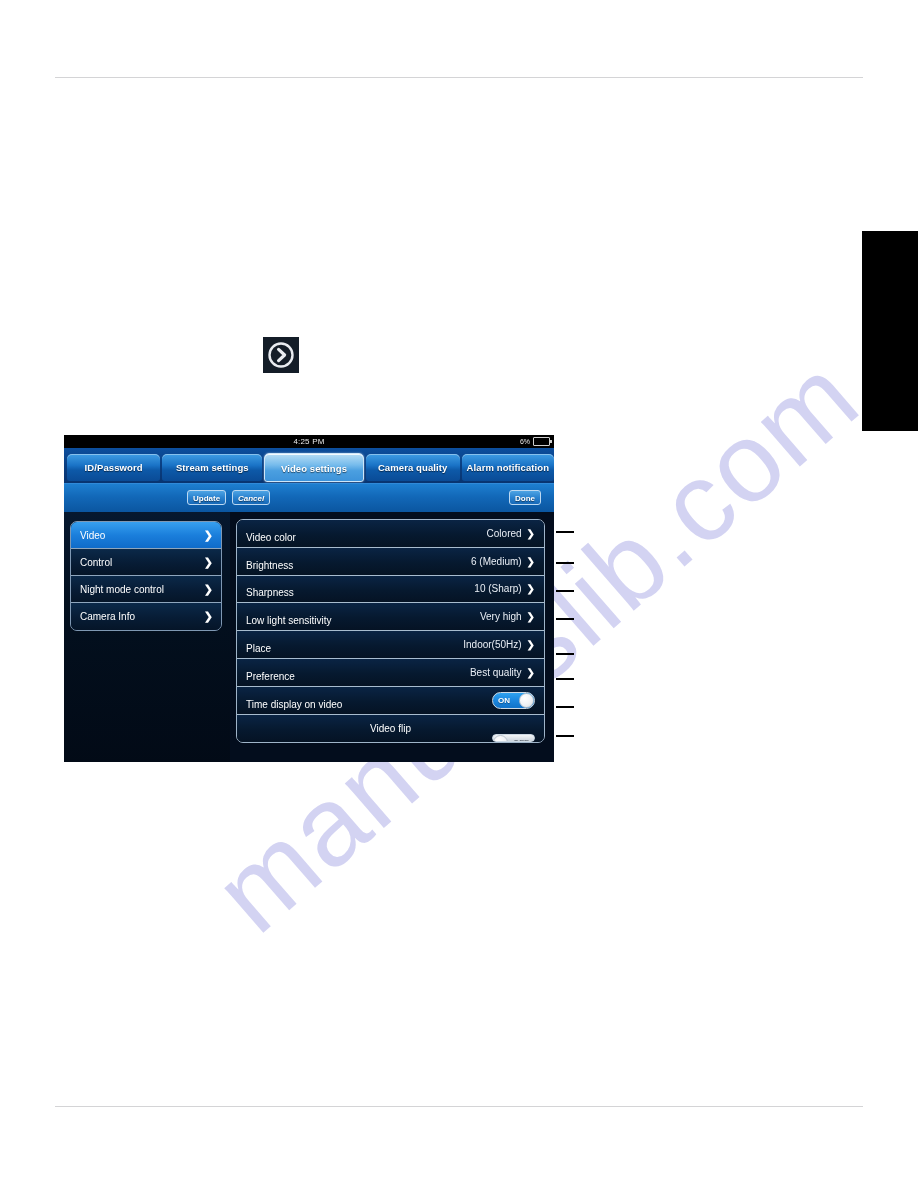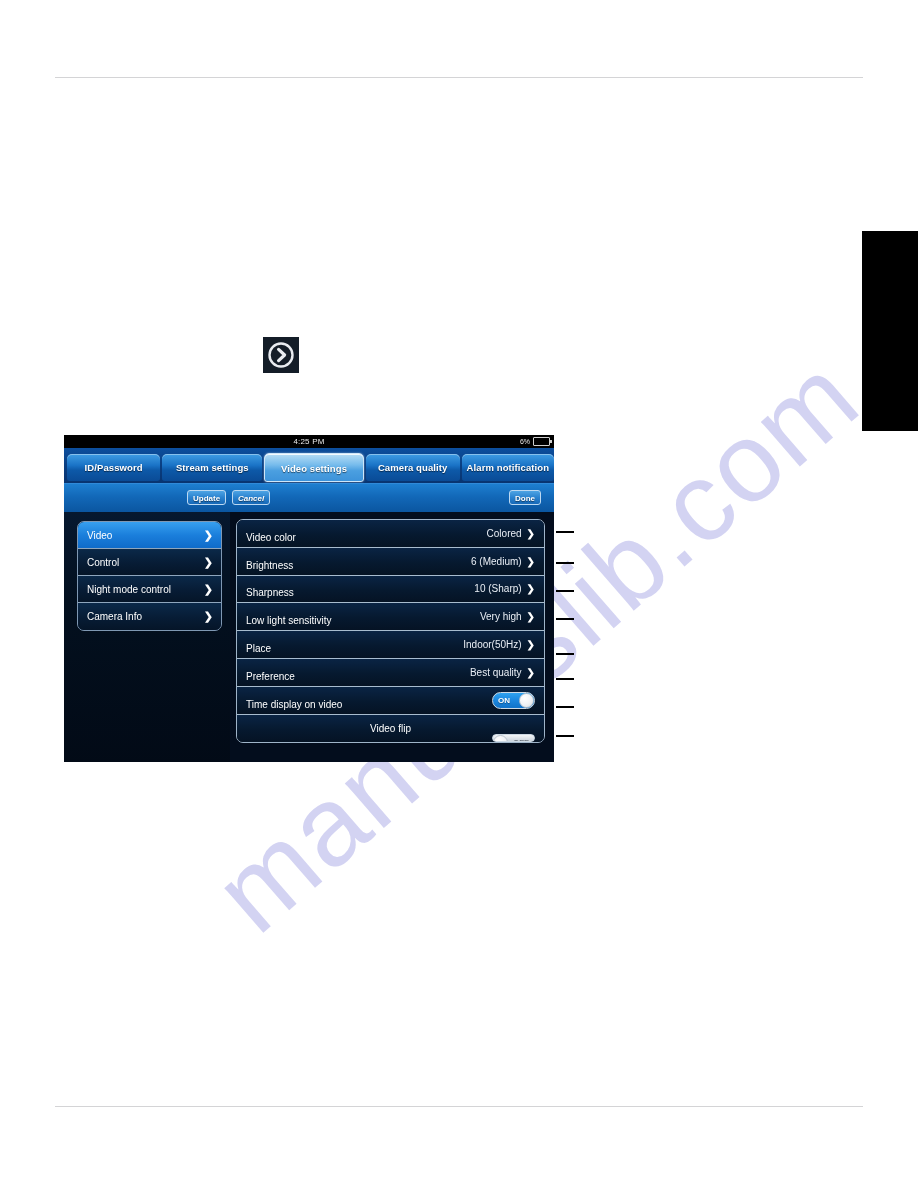--- a/index.html
+++ b/index.html
@@ -198,21 +198,21 @@
   .shot-body {
     position: relative;
     height: 254px;
     display: flex;
     background: #030d1d;
   }
 
   .side-col {
     width: 166px;
     background: linear-gradient(180deg,#06182f 0%,#03101f 35%,#020a16 100%);
-    padding: 9px 8px 0 13px;
+    padding: 9px 8px 0 6px;
     box-sizing: border-box;
   }
   .side-list {
     border: 1px solid #7f98b3;
     border-radius: 7px;
     overflow: hidden;
     background: #071a33;
   }
   .side-item {
     position: relative;

